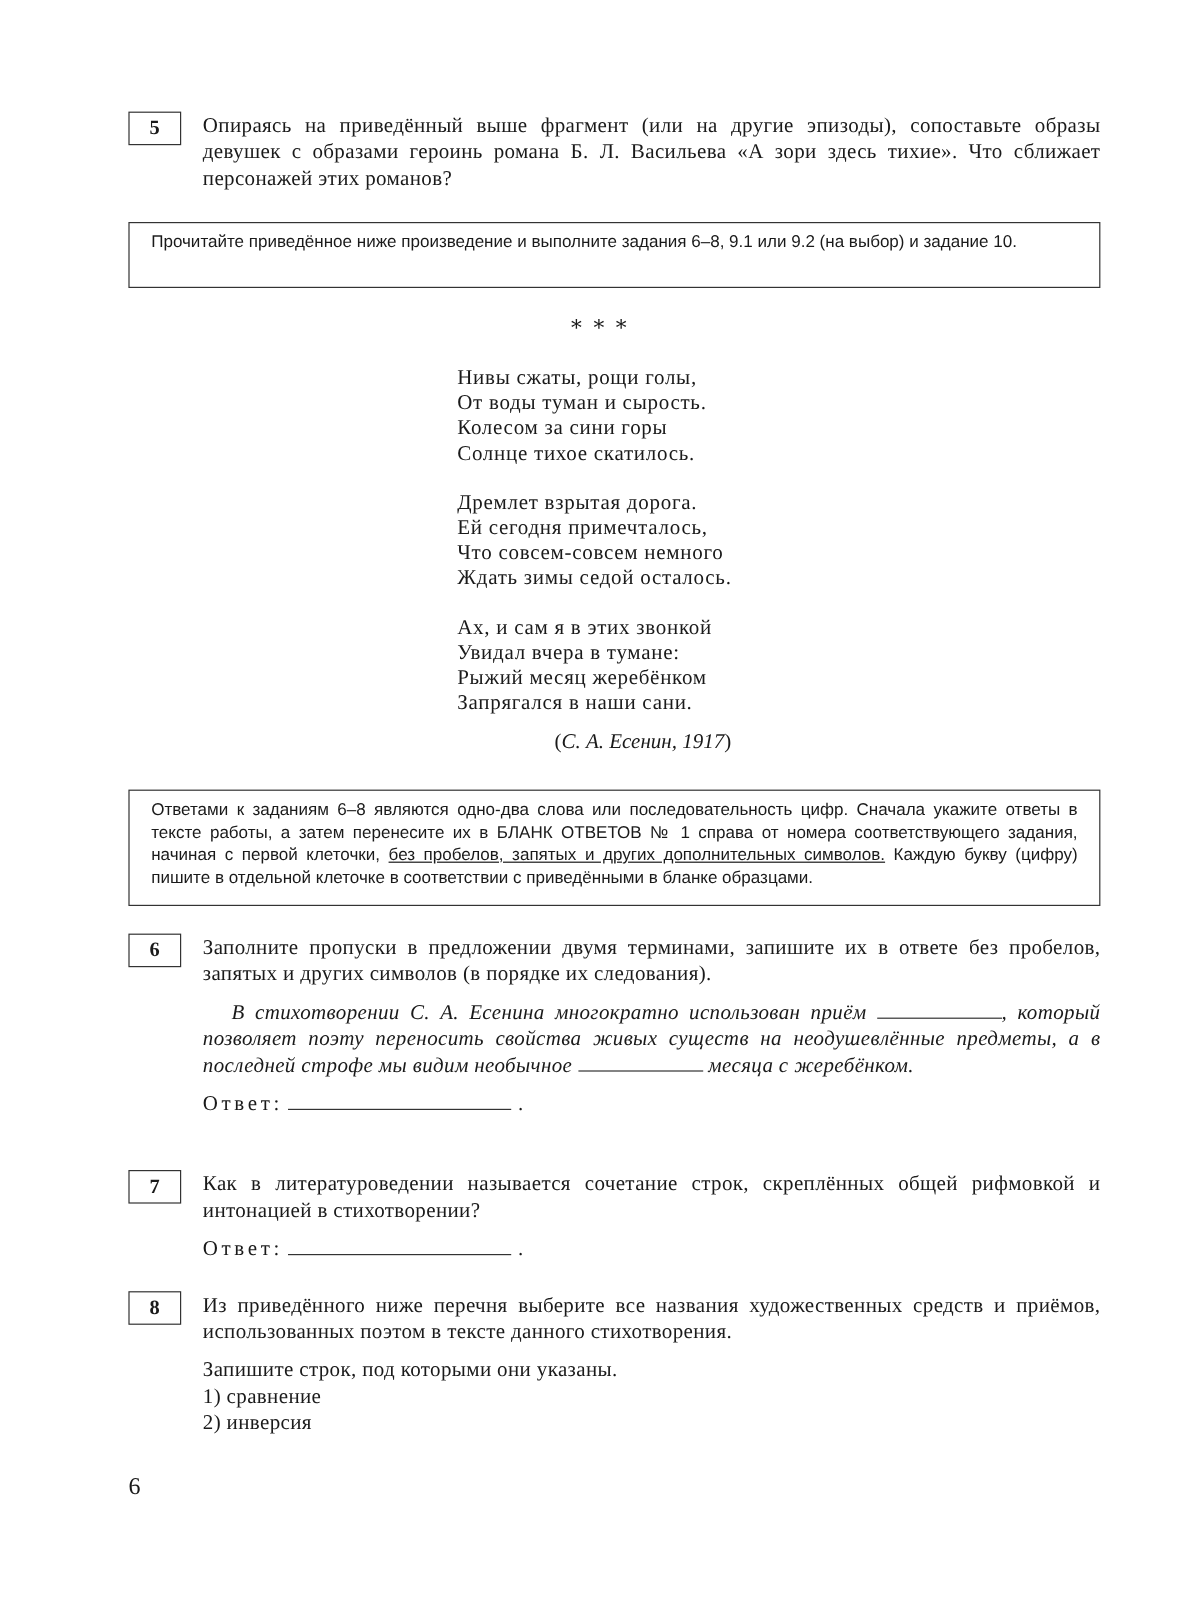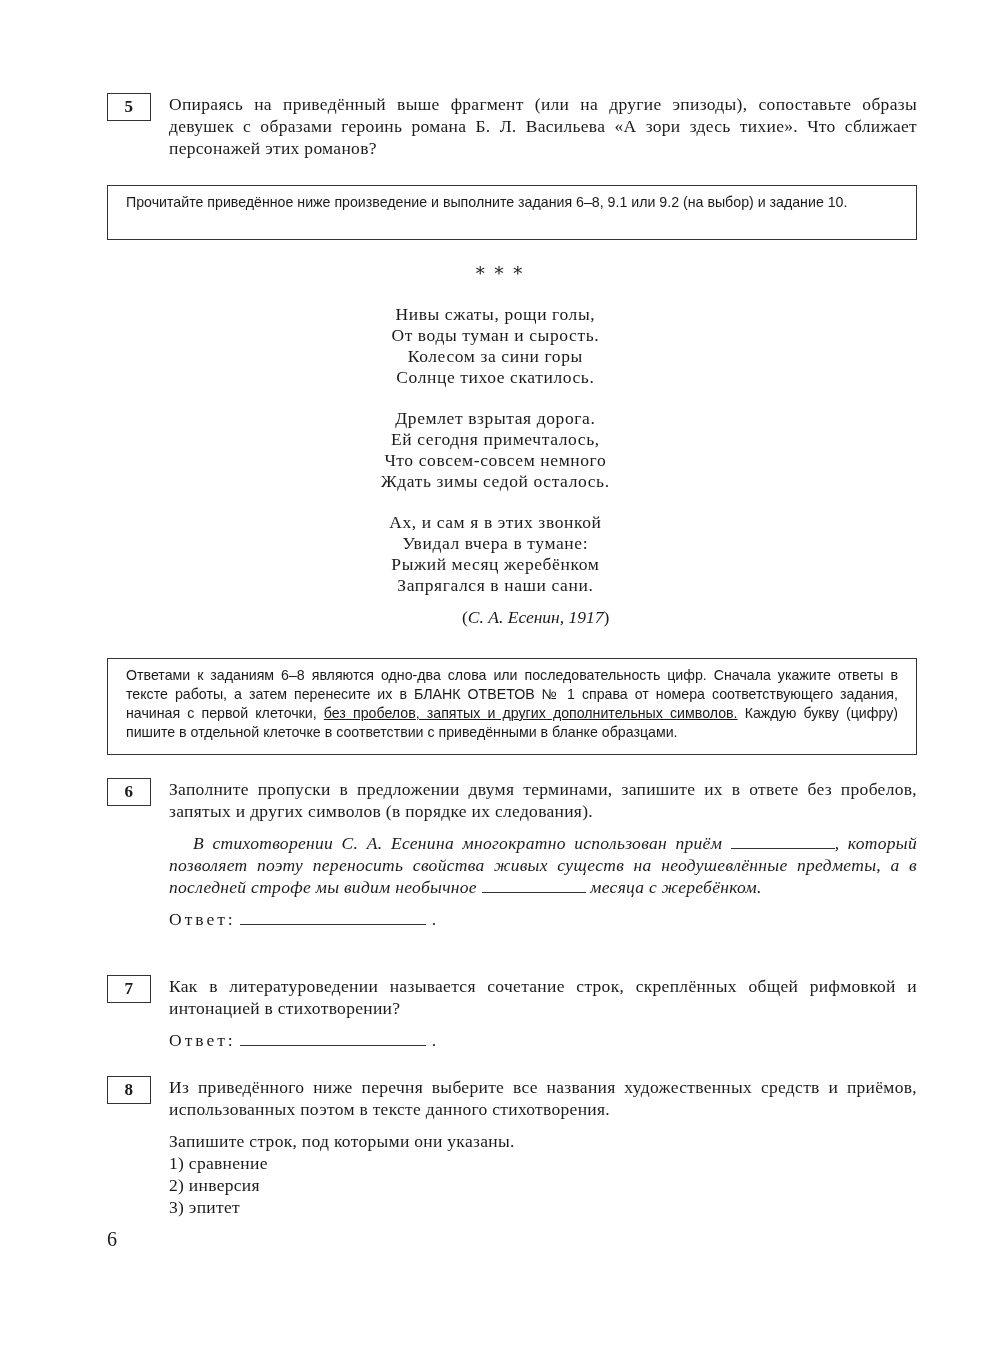--- a/index.html
+++ b/index.html
@@ -20,21 +20,21 @@
     .task-body p { margin: 0; text-align: justify; }
     .task-body p.gap { margin-top: 10px; }
     .instr-box {
       position: absolute; left: 107px; width: 810px; box-sizing: border-box;
       border: 1.3px solid #333; padding: 7px 18px;
       font-family: "Liberation Sans", "DejaVu Sans", sans-serif; font-size: 14.2px; line-height: 19px;
       text-align: justify;
     }
     .poem { position: absolute; left: 381px; font-family: "Liberation Serif", serif; font-size: 17.5px; line-height: 21px; letter-spacing: 0.6px; }
     .poem .stanza { margin-bottom: 20px; }
-    .poem .line { display: block; white-space: nowrap; text-align: center; }
+    .poem .line { display: block; white-space: nowrap; }
     .stars { position: absolute; left: 0; width: 1000px; text-align: center; top: 263px; font-size: 18px; letter-spacing: 2px; }
     .author { position: absolute; left: 462px; top: 607px; font-family: "Liberation Serif", serif; font-size: 17.5px; }
     .author i { }
     .italic-para { font-style: italic; text-indent: 24px; }
     .blank { display: inline-block; border-bottom: 1px solid #333; height: 14px; vertical-align: baseline; }
     .answer-row { letter-spacing: 3px; margin-top: 10px; }
     .answer-line { display: inline-block; width: 186px; border-bottom: 1px solid #333; height: 14px; margin: 0 6px 0 4px; }
     .u { text-decoration: underline; }
     .page-num { position: absolute; left: 107px; top: 1228px; font-family: "Liberation Serif", serif; font-size: 20px; }
     ol.opts { list-style: none; margin: 0; padding: 0; }
@@ -102,18 +102,17 @@
 </div>
 
 <div class="task serif" style="top:1076px;">
   <div class="num-box">8</div>
   <div class="task-body">
     <p>Из приведённого ниже перечня выберите все названия художественных средств и приёмов, использованных поэтом в тексте данного стихотворения.</p>
     <p class="gap">Запишите строк, под которыми они указаны.</p>
     <ol class="opts">
       <li>1) сравнение</li>
       <li>2) инверсия</li>
-      <li>3) эпитет</li>
     </ol>
   </div>
 </div>
 
 <div class="page-num">6</div>
 
 </body></html>

